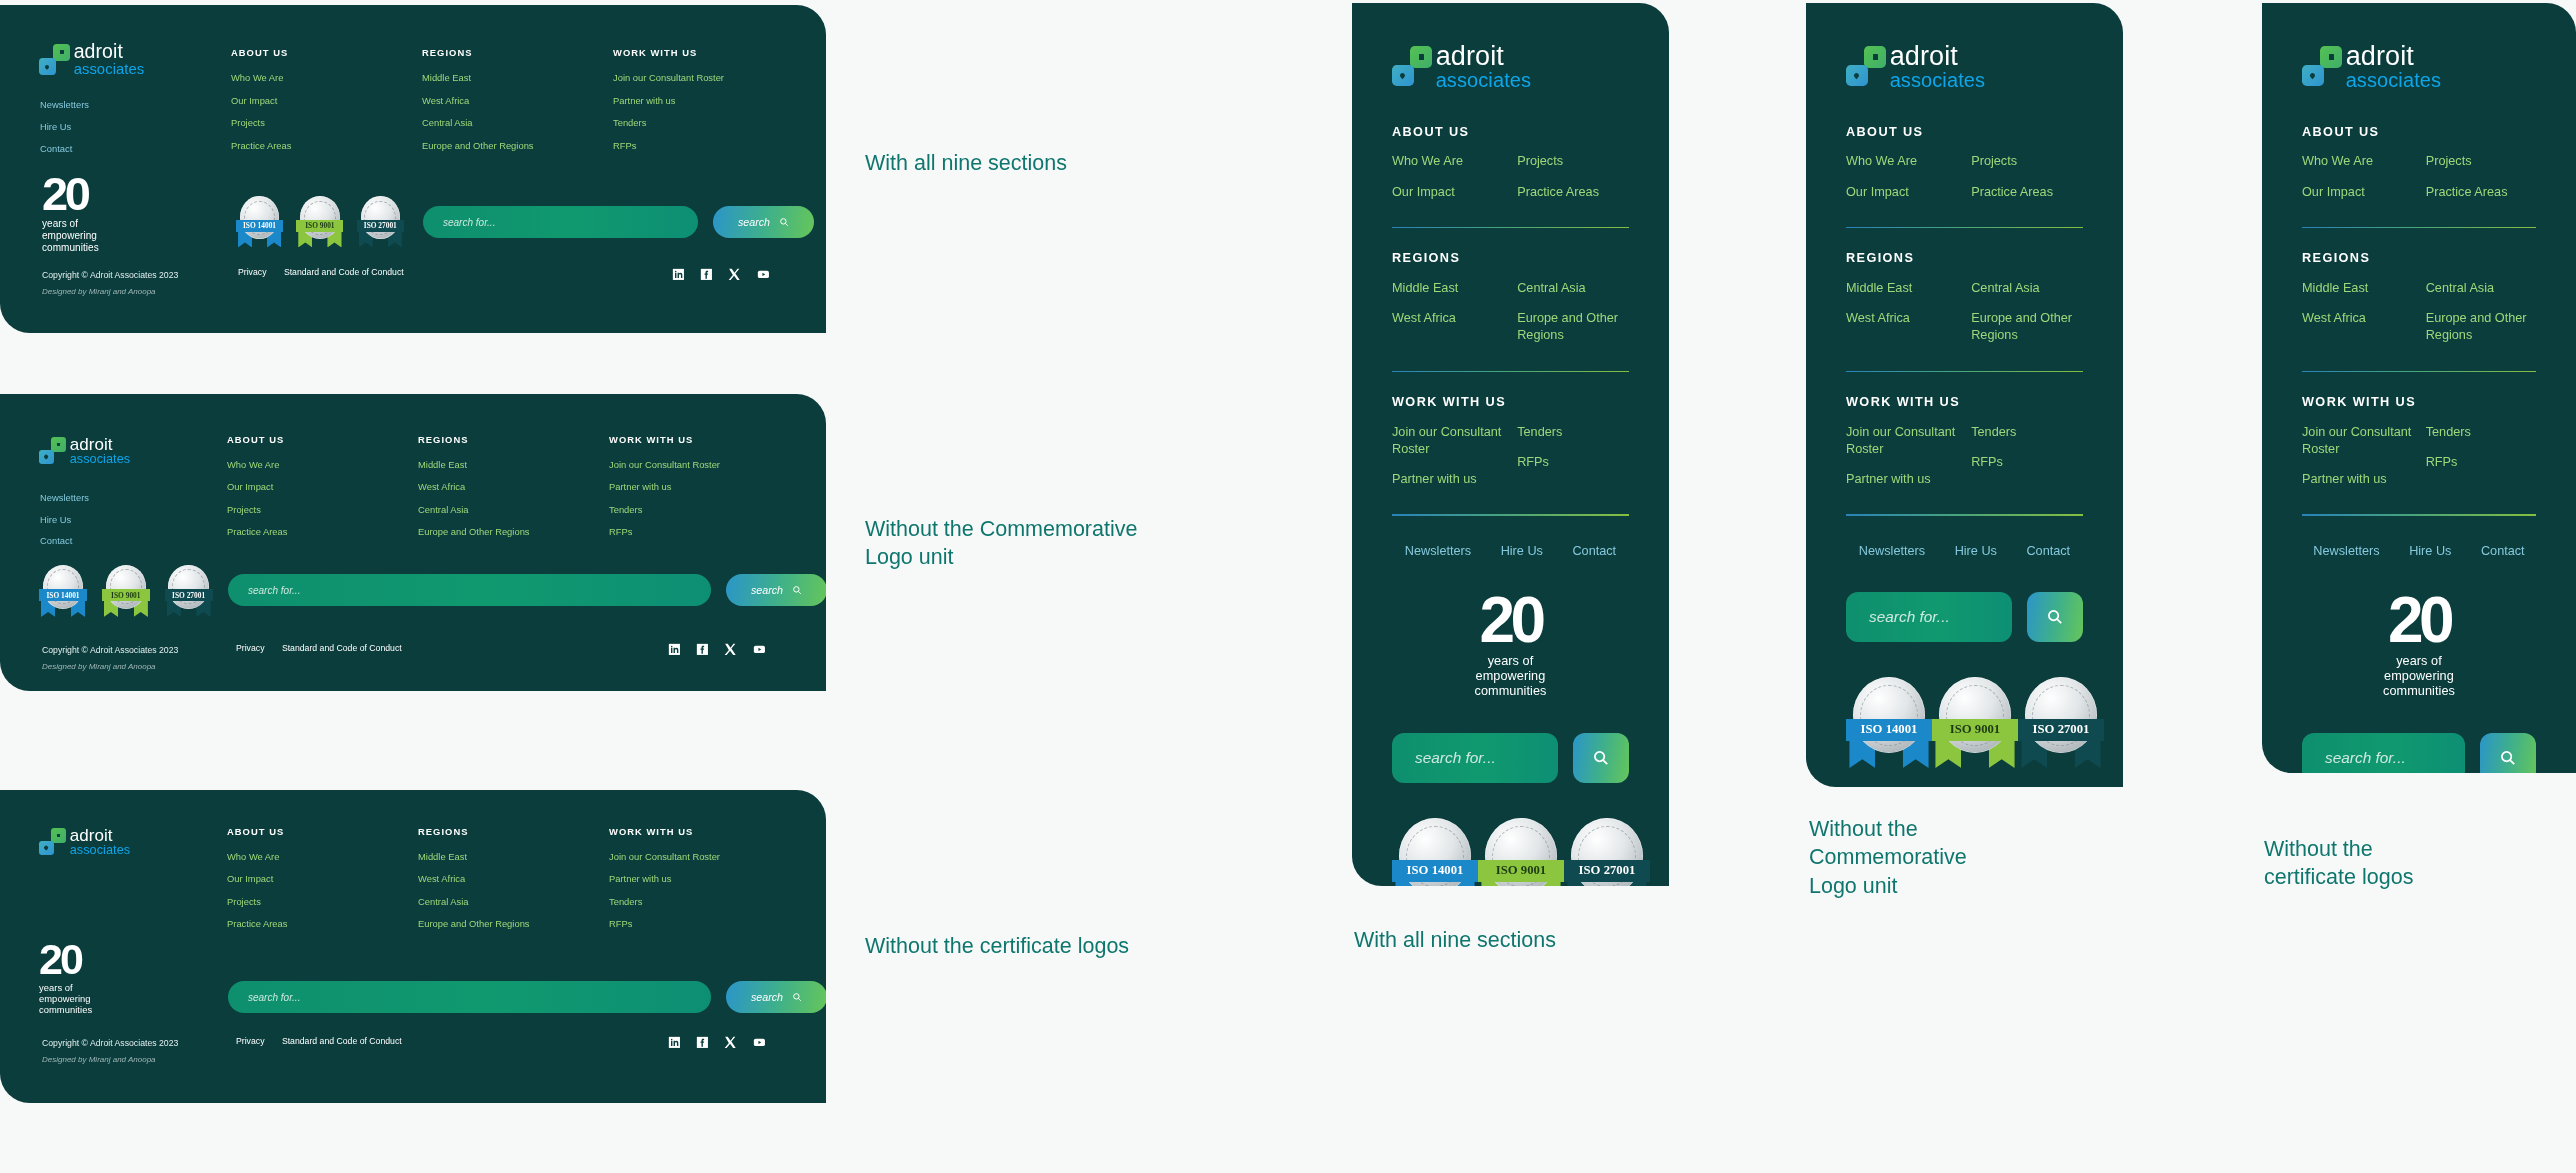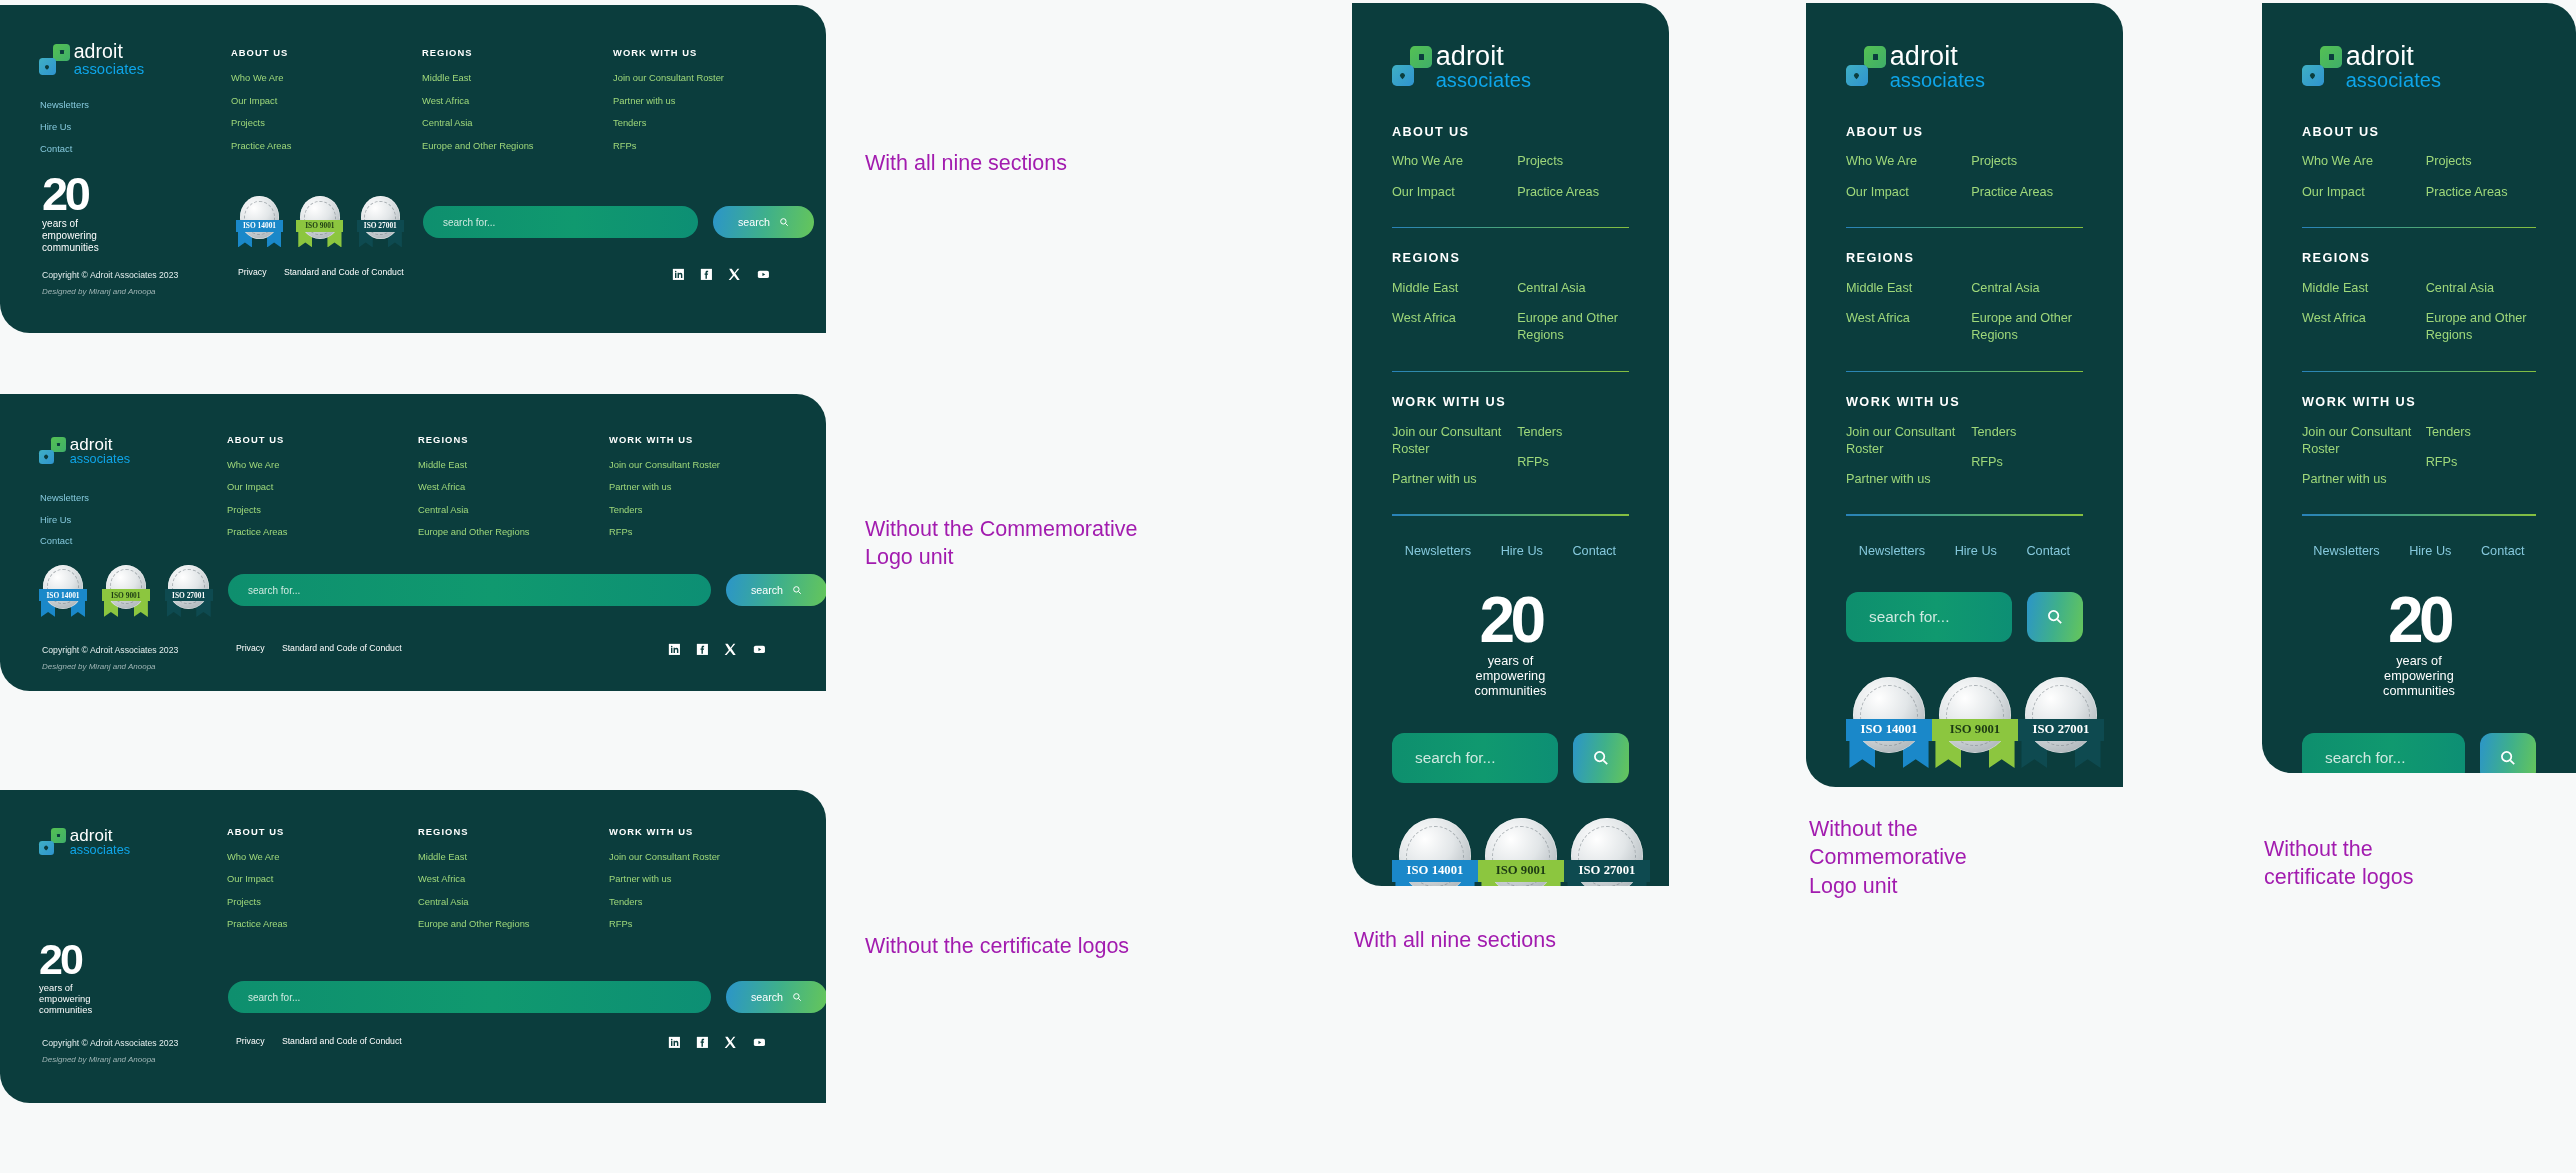--- a/index.html
+++ b/index.html
@@ -84,21 +84,21 @@
     position:absolute;left:0;right:0;top:46%;height:24%;
     display:flex;align-items:center;justify-content:center;
     color:#fff;font-weight:700;white-space:nowrap;
   }
   .iso.b1 .band,.iso.b1 .tailL,.iso.b1 .tailR{background:#1a88c9;}
   .iso.b2 .band,.iso.b2 .tailL,.iso.b2 .tailR{background:#8cc63f;}
   .iso.b2 .band{color:#1d3b14;}
   .iso.b3 .band,.iso.b3 .tailL,.iso.b3 .tailR{background:#0e4a50;}
 
   
-  .searchrow{display:flex;align-items:flex-start;}
+  .searchrow{display:flex;align-items:flex-start;font-style:italic;}
   .searchbox{
     background:linear-gradient(90deg,#0e8f6e,#10996f 55%,#0d8f74);
     color:#cfe9e0;display:flex;align-items:center;
     border:none;
   }
   .searchbtn{
     background:linear-gradient(100deg,#2b95c9 0%,#3fb08a 52%,#66c65a 100%);
     color:#fff;display:flex;align-items:center;justify-content:center;
     font-weight:400;
   }
@@ -112,21 +112,21 @@
 
   .divider{
     height:1.3px;width:100%;
     background:linear-gradient(90deg,#2a86c0,#4aa882 45%,#8cc63f);
     opacity:.95;
   }
 
   
   .caption{
     position:absolute;
-    color:#a21caf;
+    color:#0f766e;
     font-weight:400;
     line-height:1.32;
     white-space:pre-line;
   }
 
   
   #footerA{left:0;top:5.4px;width:826px;height:328px;}
   #footerA .logo{position:absolute;left:39px;top:37px;}
   #footerA .logo-mark{width:31px;height:31px;}
   #footerA .logo-word .l1{font-size:19.5px;}

